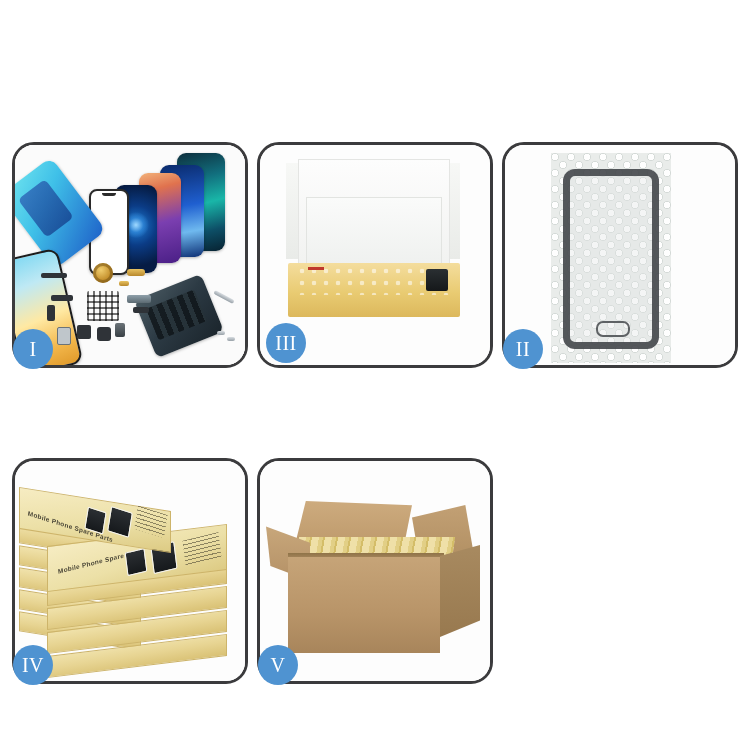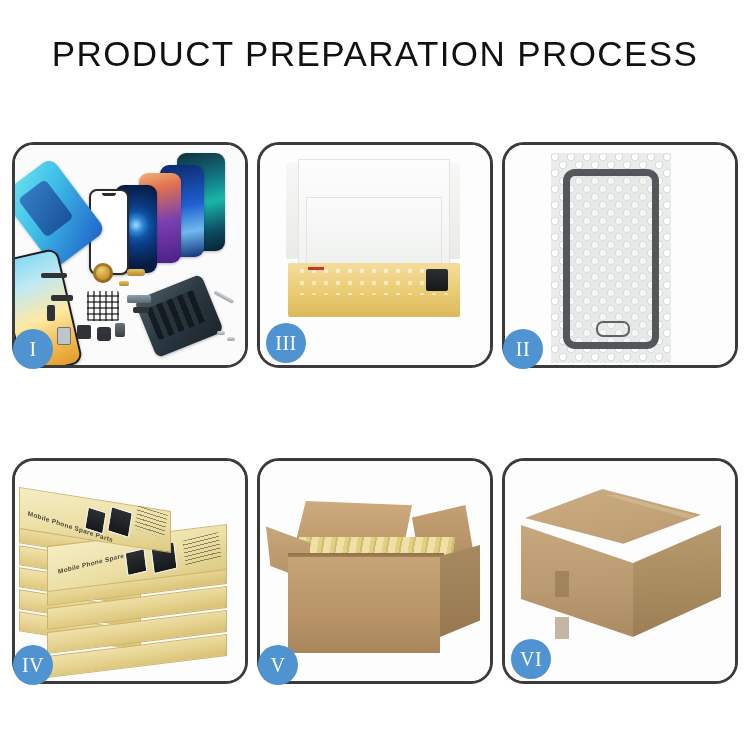--- a/index.html
+++ b/index.html
@@ -331,21 +331,20 @@
   }
   .c6-seam2 {
     position:absolute; left:34px; top:128px; width:14px; height:22px;
     background: rgba(140,112,74,.5);
   }
 </style>
 </head>
 <body>
 
 <div class="header">
-  <div class="page-title">PRODUCT PREPARATION PROCESS</div>
 </div>
 
 <div class="grid">
 
   <div class="panel">
     <div class="panel-inner">
       <div class="p1-bg"></div>
       <div class="ph ph-b"></div>
       <div class="ph ph-c"></div>
       <div class="ph ph-d"></div>
@@ -437,27 +436,14 @@
       <div class="c5-flap-right"></div>
       <div class="c5-fill"></div>
       <div class="c5-flap-left"></div>
       <div class="c5-rim"></div>
       <div class="c5-body"></div>
       <div class="c5-side"></div>
     </div>
     <div class="badge">V</div>
   </div>
 
-  <div class="panel">
-    <div class="panel-inner">
-      <div class="c6">
-        <div class="c6-top"></div>
-        <div class="c6-tape"></div>
-        <div class="c6-front"></div>
-        <div class="c6-right"></div>
-        <div class="c6-seam"></div>
-        <div class="c6-seam2"></div>
-      </div>
-    </div>
-    <div class="badge inset">VI</div>
-  </div>
 
 </div>
 
 </body></html>

